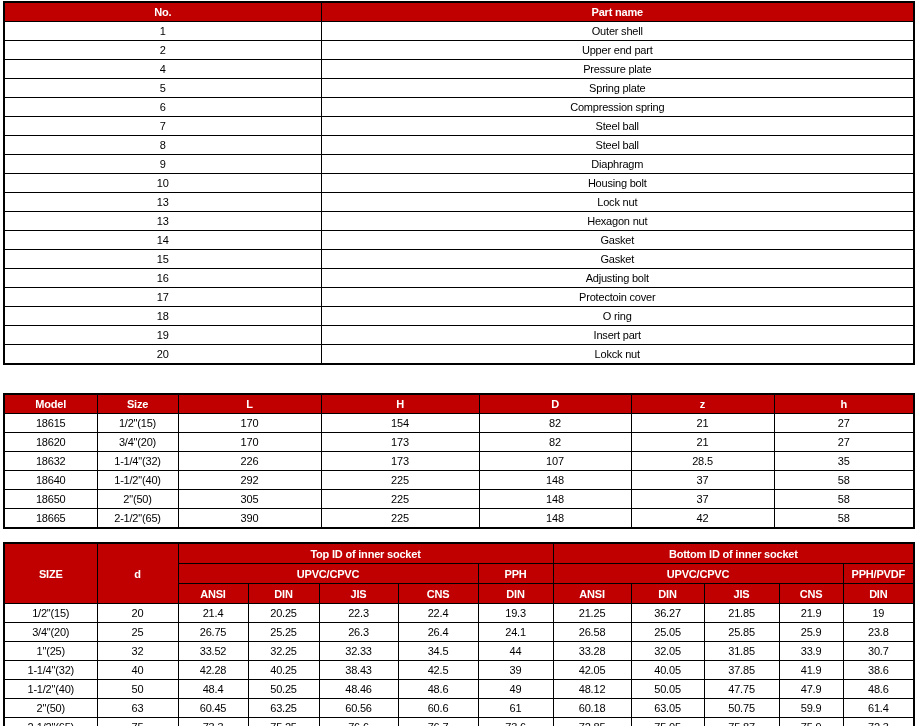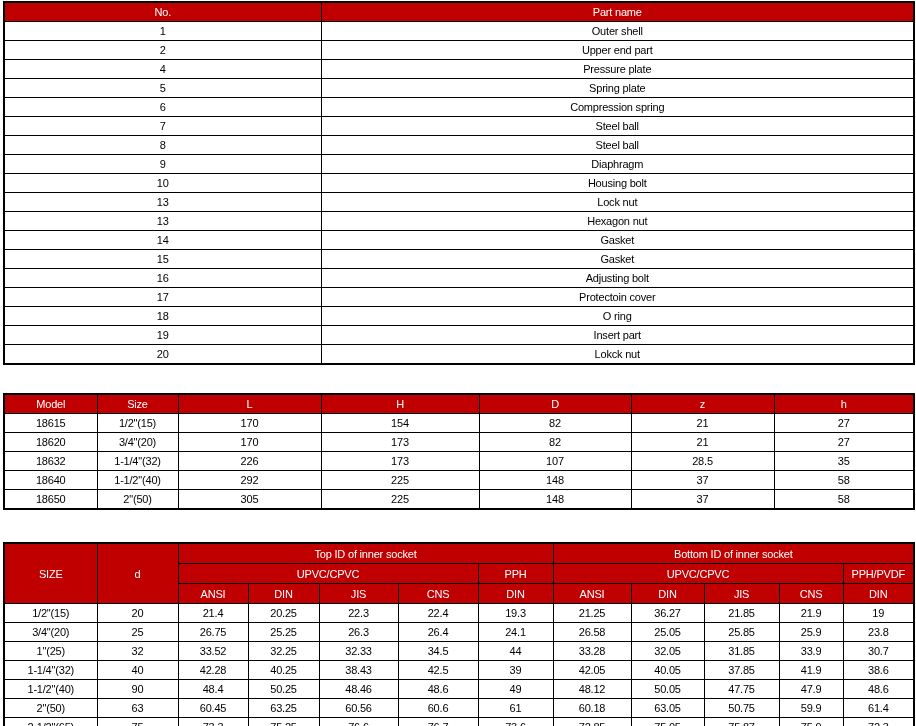--- a/index.html
+++ b/index.html
@@ -2,21 +2,21 @@
 <html><head>
 <meta charset="utf-8">
 <style>
   html,body{margin:0;padding:0;background:#ffffff;width:916px;height:726px;overflow:hidden;
     font-family:"Liberation Sans",sans-serif;}
   table{border-collapse:collapse;table-layout:fixed;position:absolute;left:3px;width:910px;
     border:2px solid #000;background:#fff;}
   th,td{border:1px solid #000;text-align:center;vertical-align:middle;overflow:hidden;
     white-space:nowrap;padding:0;}
   td{height:18px;font-size:11px;color:#000;letter-spacing:-0.2px;}
-  th{height:18px;font-size:11px;font-weight:normal;color:#fff;background:#c00000;letter-spacing:-0.2px;}
+  th{height:18px;font-size:11px;font-weight:bold;color:#fff;background:#c00000;letter-spacing:-0.2px;}
   #parts-table{top:1px;}
   #dims-table{top:393px;}
   #socket-table{top:542px;}
   #socket-table thead th{height:19px;}
 </style>
 </head>
 <body>
 
 <table id="parts-table">
   <colgroup>
@@ -163,20 +163,29 @@
         <td>37</td>
         <td>58</td>
       </tr>
       <tr>
         <td>18650</td>
         <td>2"(50)</td>
         <td>305</td>
         <td>225</td>
         <td>148</td>
         <td>37</td>
+        <td>58</td>
+      </tr>
+      <tr>
+        <td>18665</td>
+        <td>2-1/2"(65)</td>
+        <td>390</td>
+        <td>225</td>
+        <td>148</td>
+        <td>42</td>
         <td>58</td>
       </tr>
     </tbody>
 </table>
 
 <table id="socket-table">
   <colgroup>
     <col style="width:93px">
       <col style="width:81px">
       <col style="width:70px">
@@ -268,21 +277,21 @@
         <td>42.5</td>
         <td>39</td>
         <td>42.05</td>
         <td>40.05</td>
         <td>37.85</td>
         <td>41.9</td>
         <td>38.6</td>
       </tr>
       <tr>
         <td>1-1/2"(40)</td>
-        <td>90</td>
+        <td>50</td>
         <td>48.4</td>
         <td>50.25</td>
         <td>48.46</td>
         <td>48.6</td>
         <td>49</td>
         <td>48.12</td>
         <td>50.05</td>
         <td>47.75</td>
         <td>47.9</td>
         <td>48.6</td>

